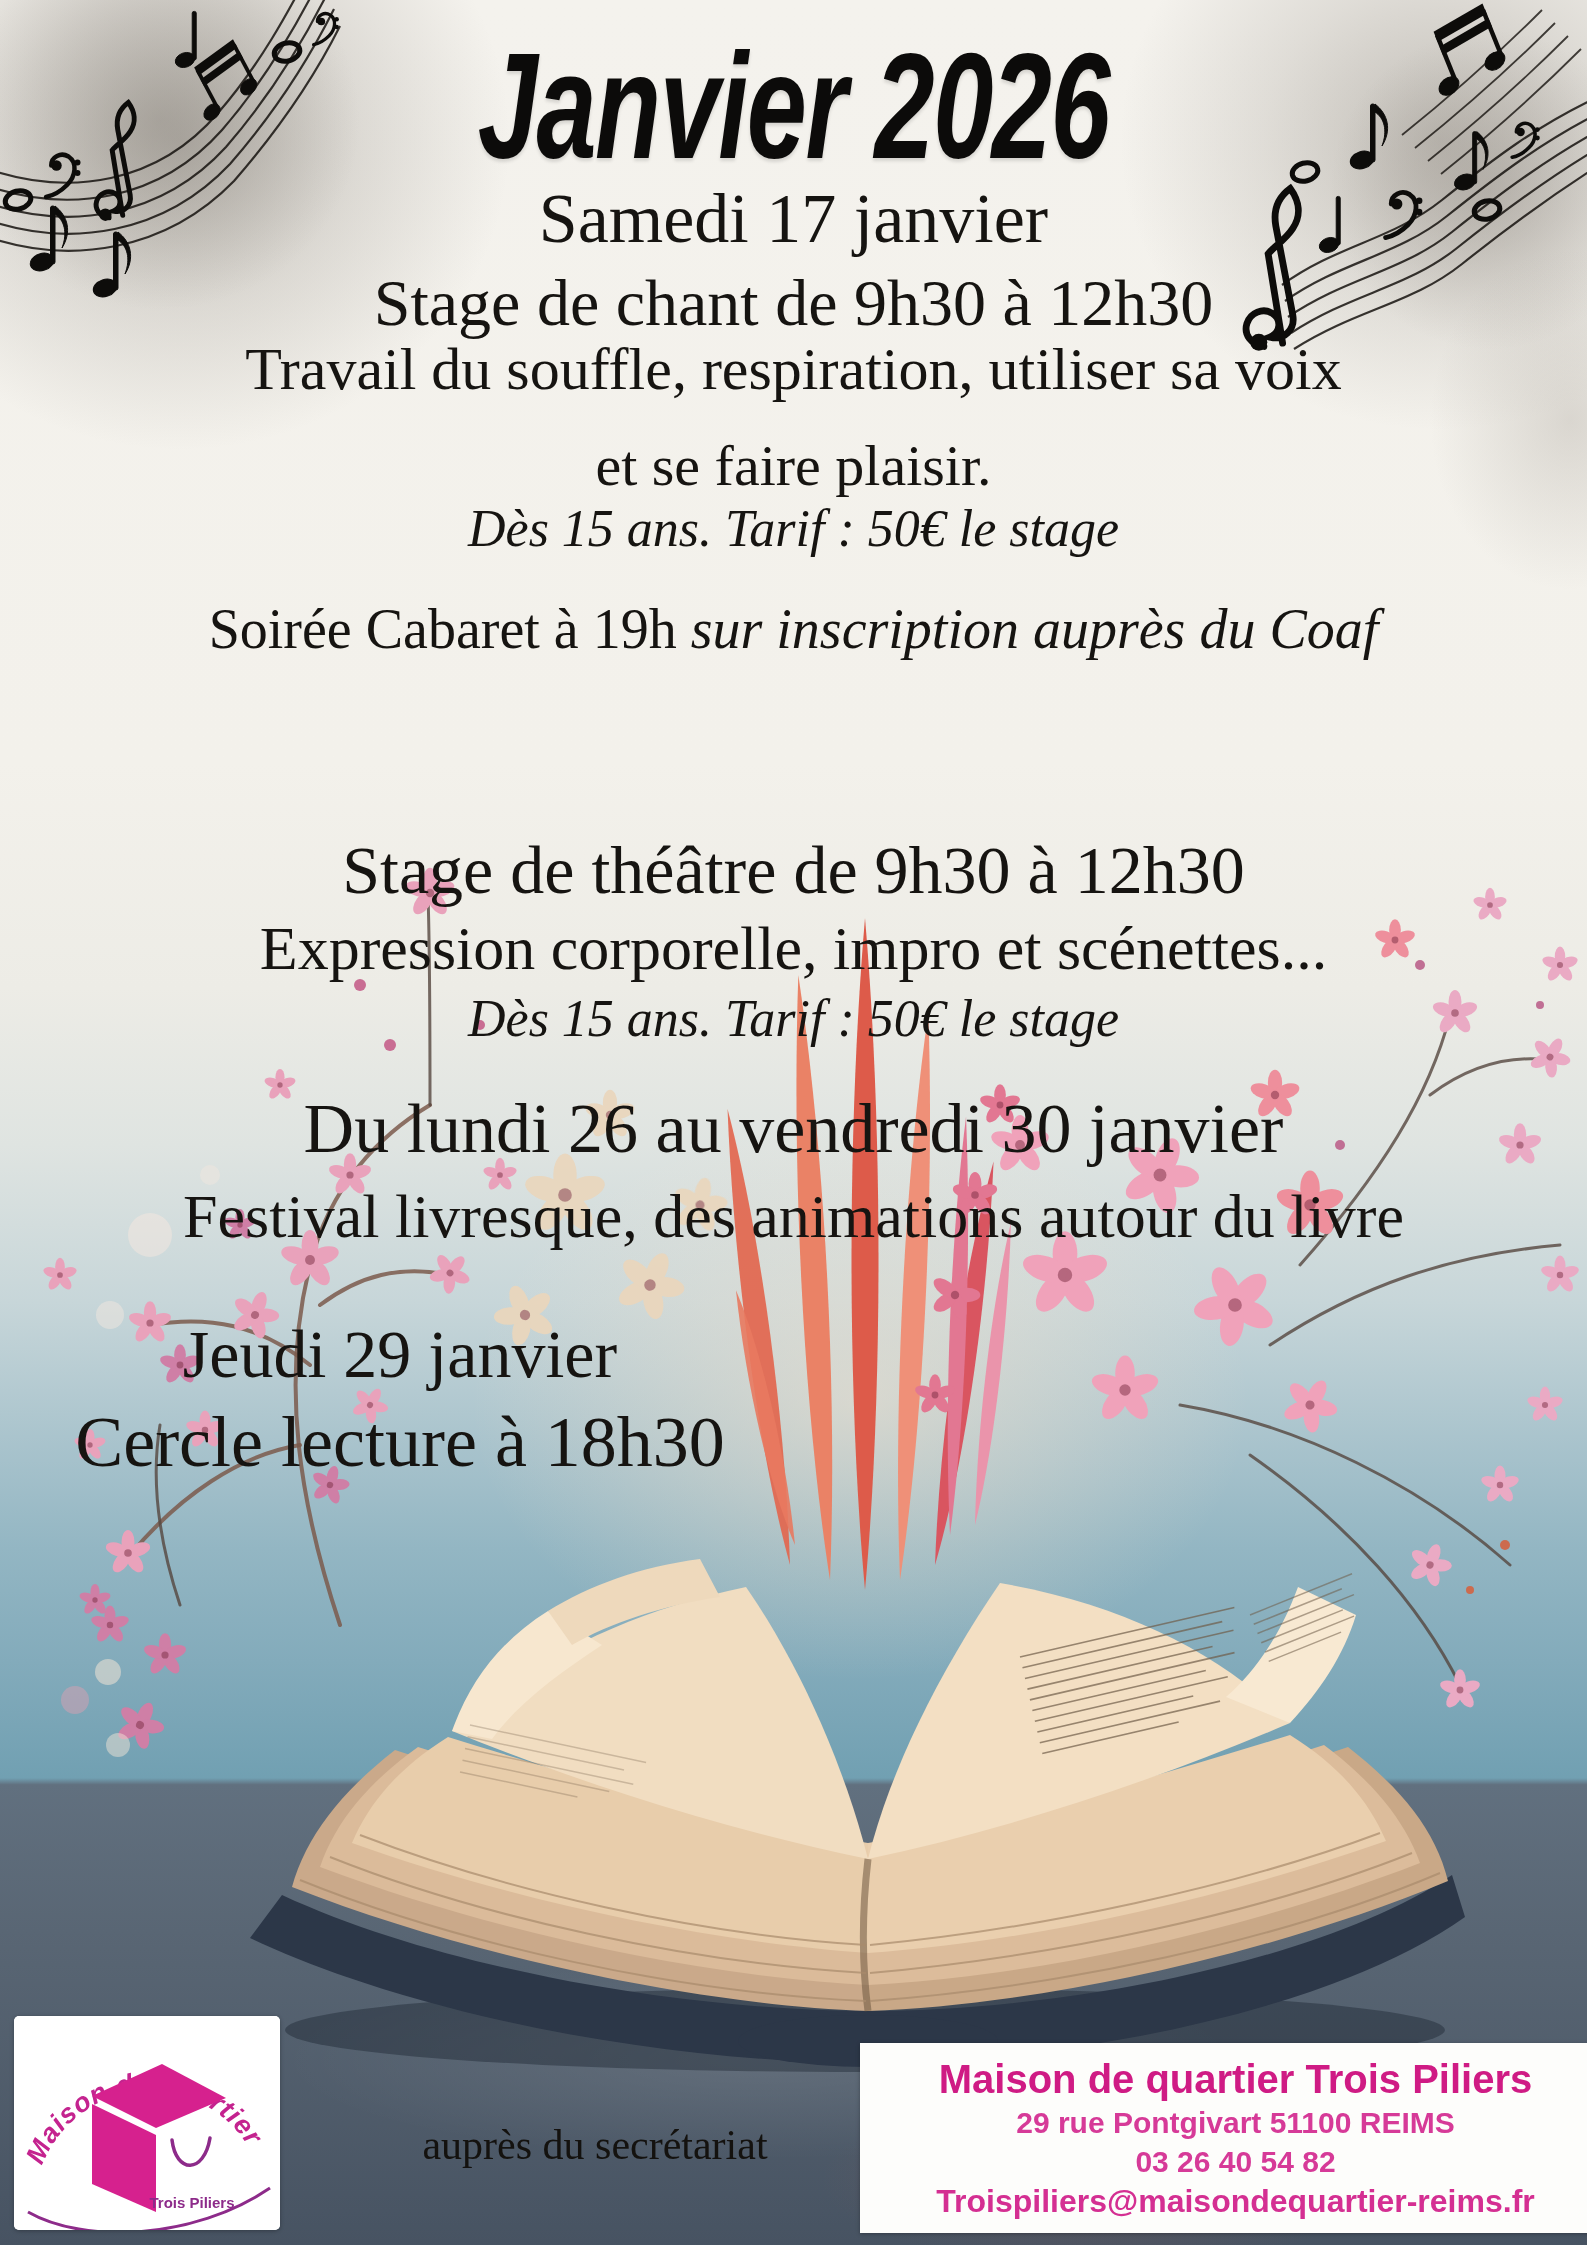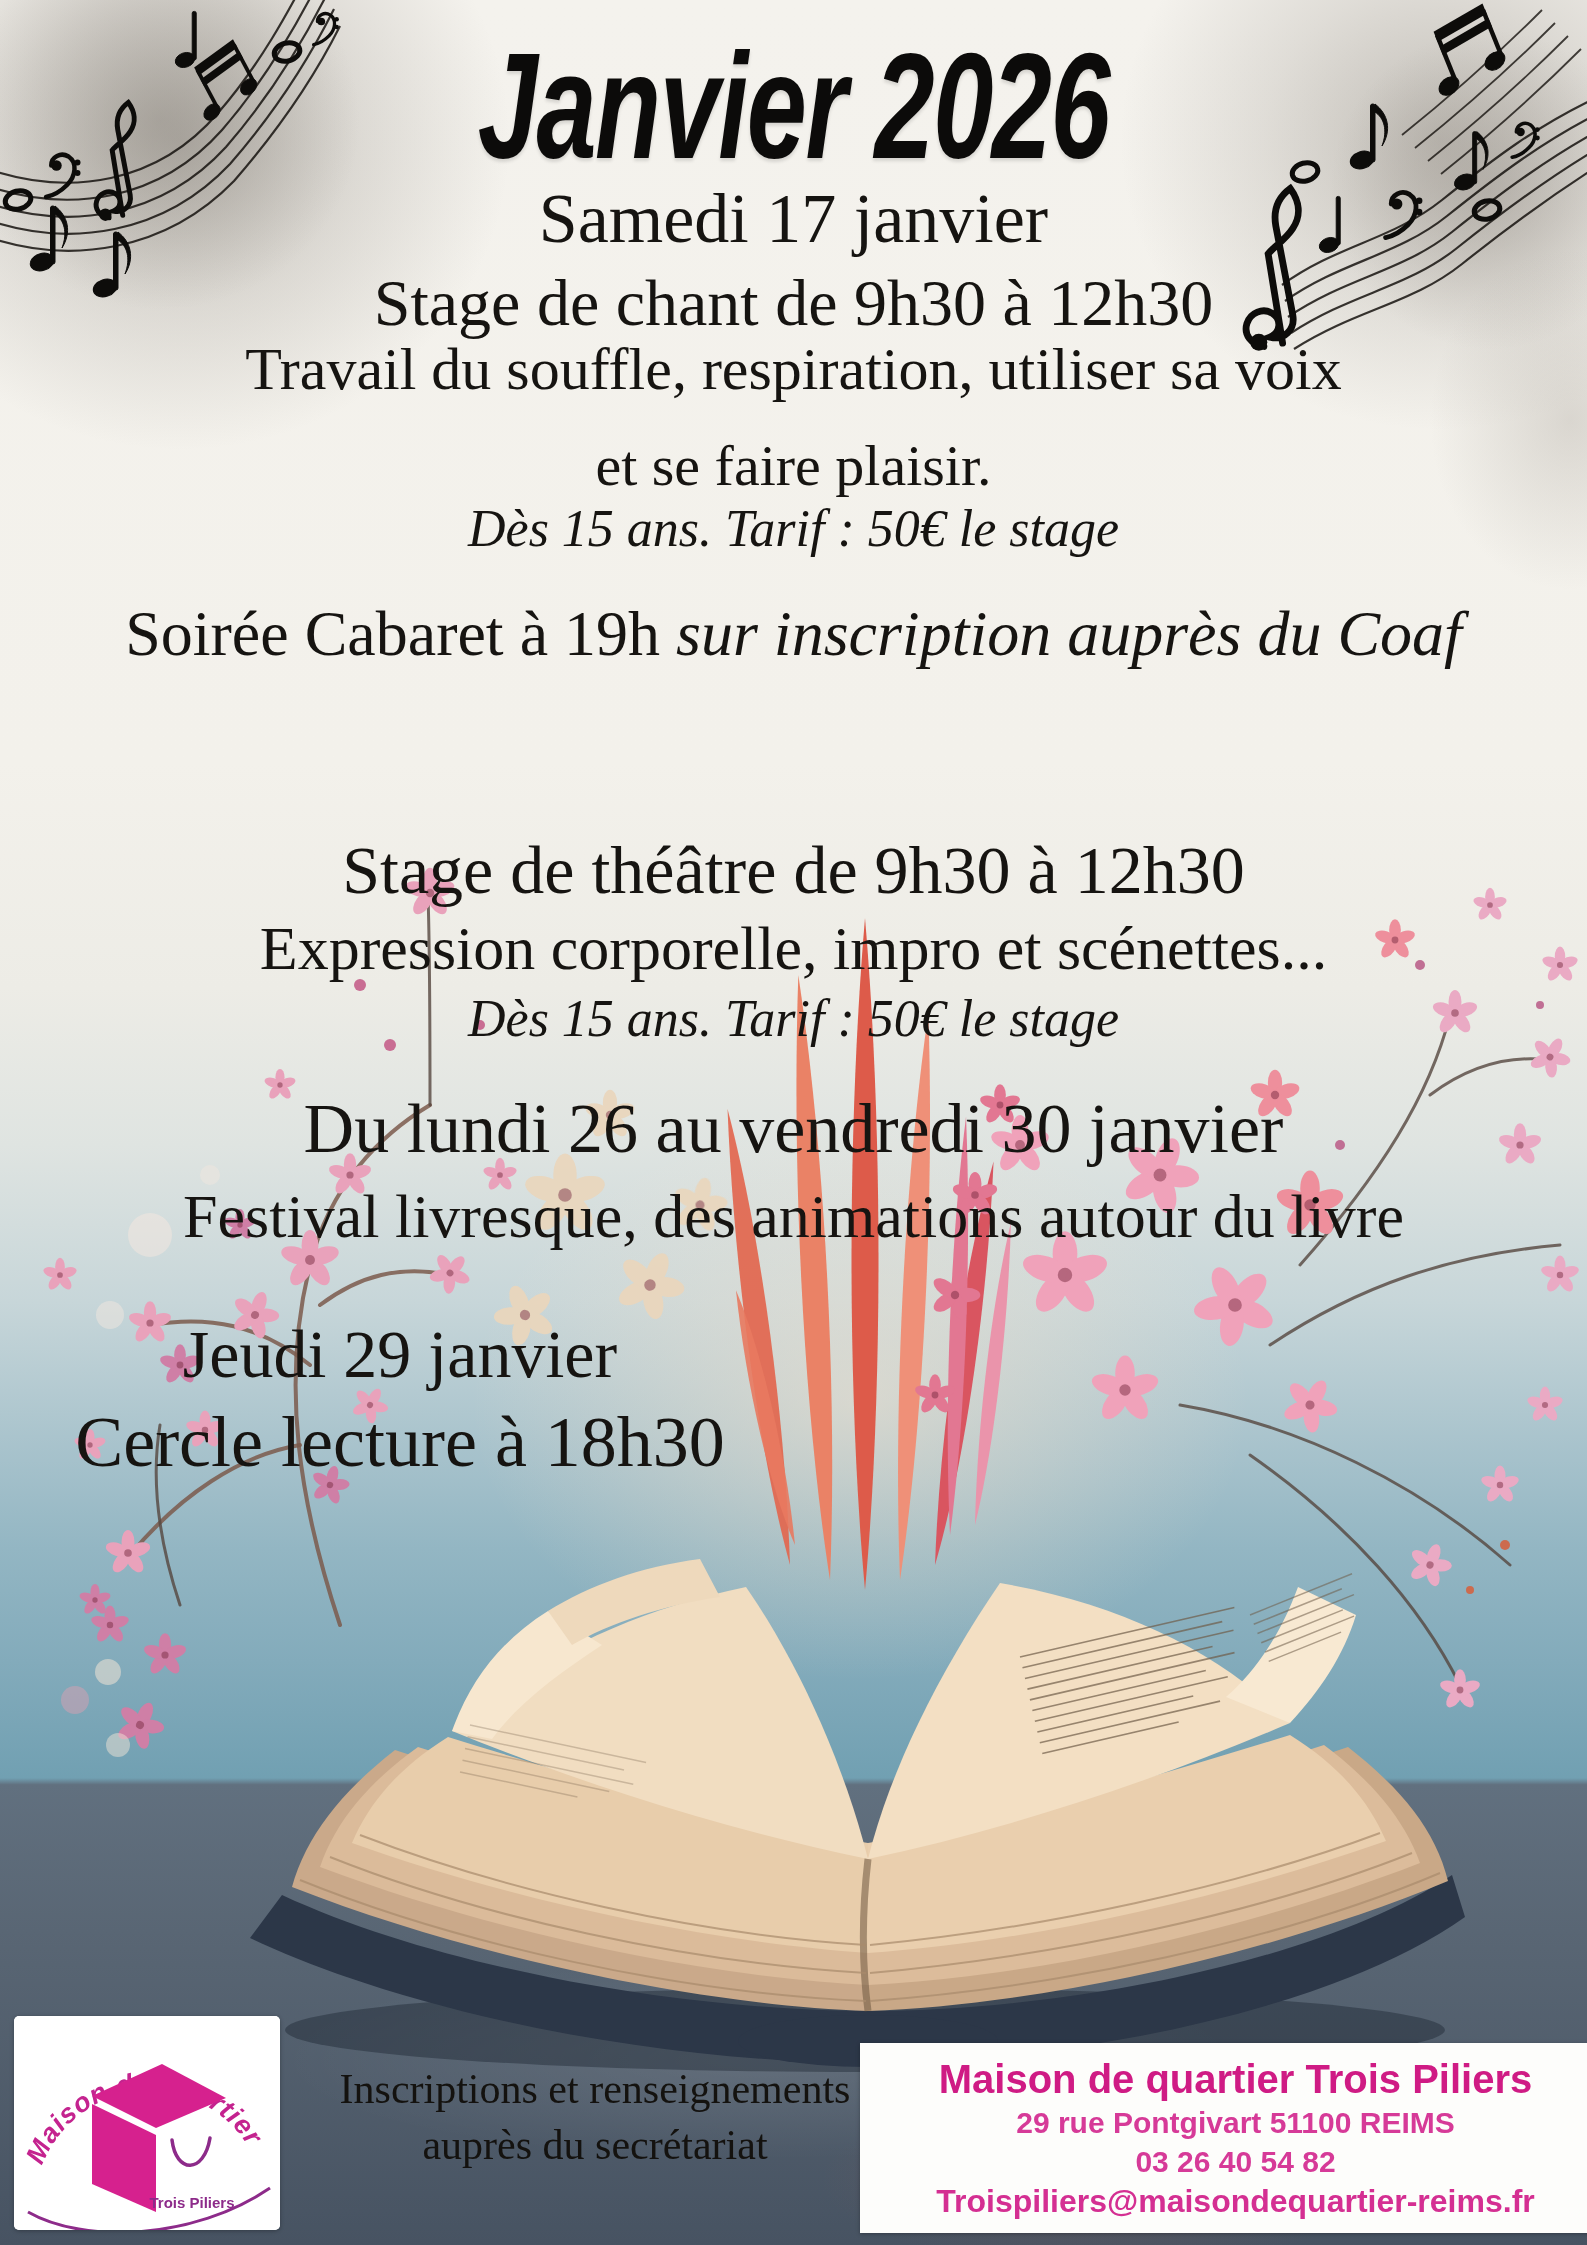--- a/index.html
+++ b/index.html
@@ -37,21 +37,21 @@
   .t { position:absolute; left:0; width:1587px; text-align:center;
        color:#161411; line-height:1.12; white-space:nowrap; }
   #l-title { top:22px; font-family:"Liberation Sans","DejaVu Sans",sans-serif;
     font-weight:700; font-style:italic; font-size:150px; letter-spacing:-2px;
     transform:scaleX(.72); color:#0c0b0a; text-shadow:0 3px 4px rgba(0,0,0,.12); }
   #l-d17  { top:180px; font-size:70px; }
   #l-a17  { top:266px; font-size:66px; }
   #l-p17a { top:336px; font-size:60px;font-family:Liberation Serif, serif; }
   #l-p17b { top:434px; font-size:58px; }
   #l-t17  { top:500px; font-size:52px; font-style:italic; }
-  #l-cab  { top:598px; font-size:64px; }
+  #l-cab  { top:598px; font-size:56px; }
   #l-cab .it { font-style:italic; }
   #l-d24  { top:742px; font-size:72px; }
   #l-a24  { top:832px; font-size:68px; }
   #l-p24  { top:914px; font-size:62px; }
   #l-t24  { top:990px; font-size:52px; font-style:italic; }
   #l-dw   { top:1090px; font-size:70px; }
   #l-pw   { top:1182px; font-size:62px; }
   #l-d29  { top:1316px; font-size:68px; width:800px; }
   #l-p29  { top:1402px; font-size:72px; width:800px; }
   #l-info1 { top:2066px; left:170px; width:850px; font-size:42px; color:#14120f; }
@@ -358,21 +358,20 @@
     </text>
     <g>
       <polygon points="78,80 148,48 212,82 142,112" fill="#d6218e"></polygon>
       <polygon points="78,88 142,119 142,196 78,168" fill="#d6218e"></polygon>
       <path d="M 158 124 C 162 158 190 158 196 122" stroke="#8d2b8a" stroke-width="3.5" fill="none" stroke-linecap="round"></path>
     </g>
     <text x="178" y="192" text-anchor="middle" font-family="Liberation Sans, DejaVu Sans, sans-serif" font-size="15" font-weight="bold" fill="#8d2b8a">Trois Piliers</text>
     <path d="M 14 196 C 70 228 180 224 256 172" stroke="#8d2b8a" stroke-width="3" fill="none"></path>
   </svg>
 
-  <div class="t" id="l-info1">Inscriptions et renseignements</div>
   <div class="t" id="l-info2">auprès du secrétariat</div>
 
   <div class="abs" id="contact-box">
     <div id="contact-name">Maison de quartier Trois Piliers</div>
     <div id="contact-addr">29 rue Pontgivart 51100 REIMS</div>
     <div id="contact-phone">03 26 40 54 82</div>
     <div id="contact-email">Troispiliers@maisondequartier-reims.fr</div>
   </div>
 
 </div>

